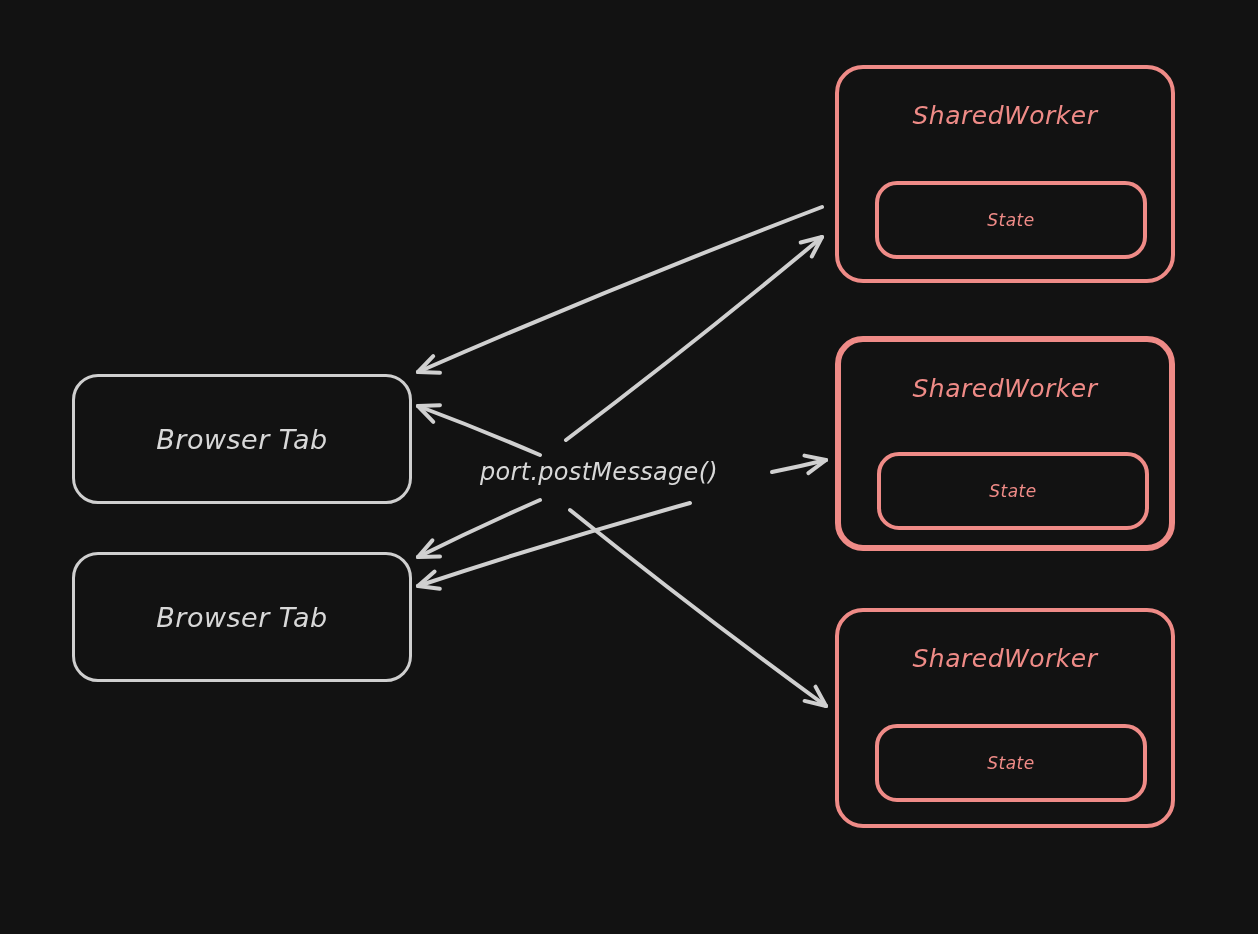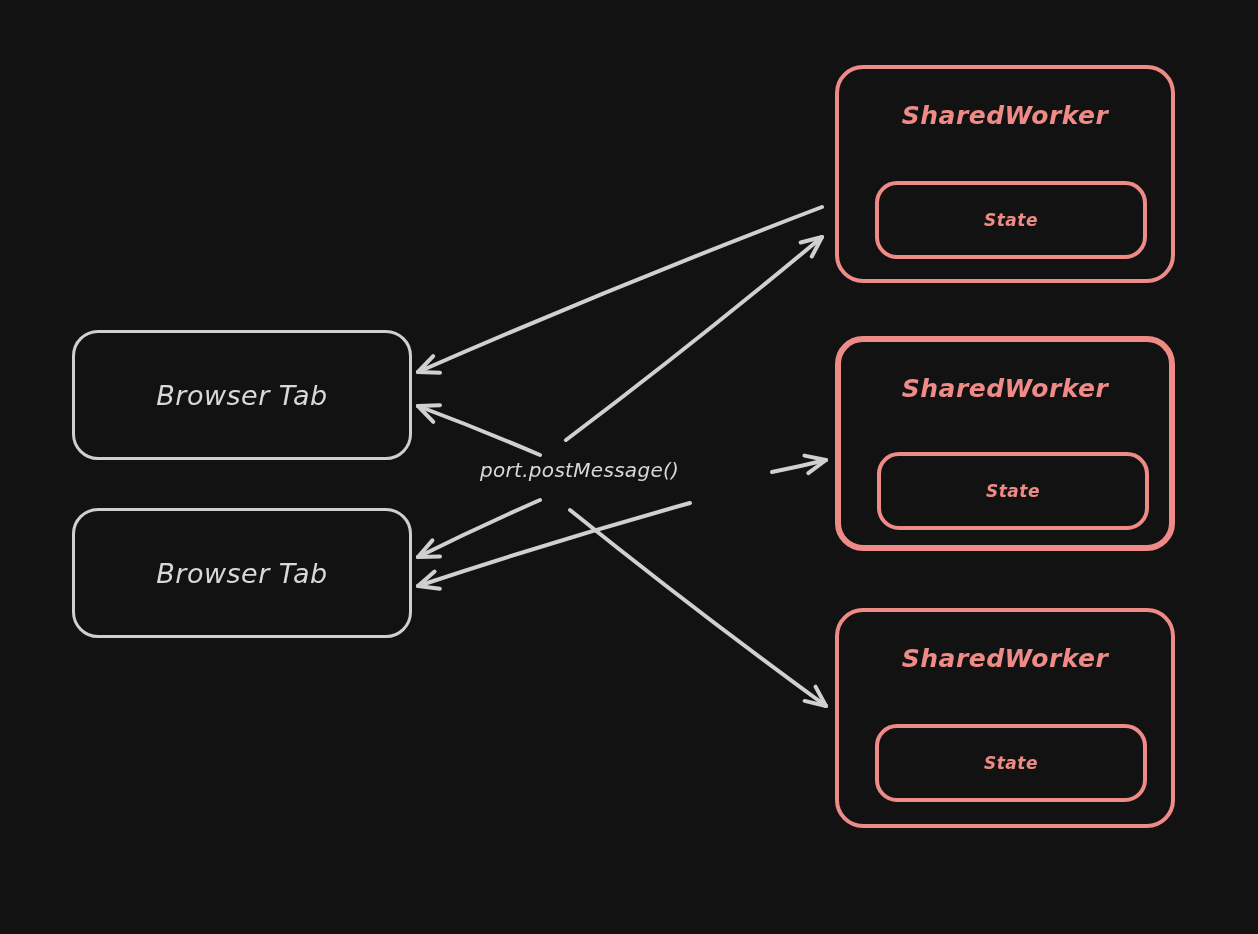--- a/index.html
+++ b/index.html
@@ -33,27 +33,27 @@
     flex-direction: column;
     align-items: center;
     border-style: solid;
     background: transparent;
   }
   .node-tab {
     border-color: #cfcfcf;
     border-width: 3px;
     border-radius: 26px;
     justify-content: center;
+    margin-top: 44px;
   }
   .node-worker {
     border-color: #ef8b87;
     border-width: 4px;
     border-radius: 28px;
     justify-content: flex-start;
-    font-weight: bold;
   }
   .node-worker.emphasis {
     border-width: 6px;
   }
   .node-state {
     position: absolute;
     box-sizing: border-box;
     border: 4px solid #ef8b87;
     border-radius: 22px;
     display: flex;
@@ -76,21 +76,21 @@
     font-size: 25px;
     margin-top: 32px;
   }
   .label-state {
     color: #ef8b87;
     font-size: 17px;
   }
   .edge-label {
     position: absolute;
     color: #d8d8d8;
-    font-size: 20px;
+    font-size: 24px;
     font-style: italic;
     letter-spacing: 0.3px;
     white-space: nowrap;
     user-select: none;
   }
 </style>
 </head>
 <body>
 
 <div id="canvas">

